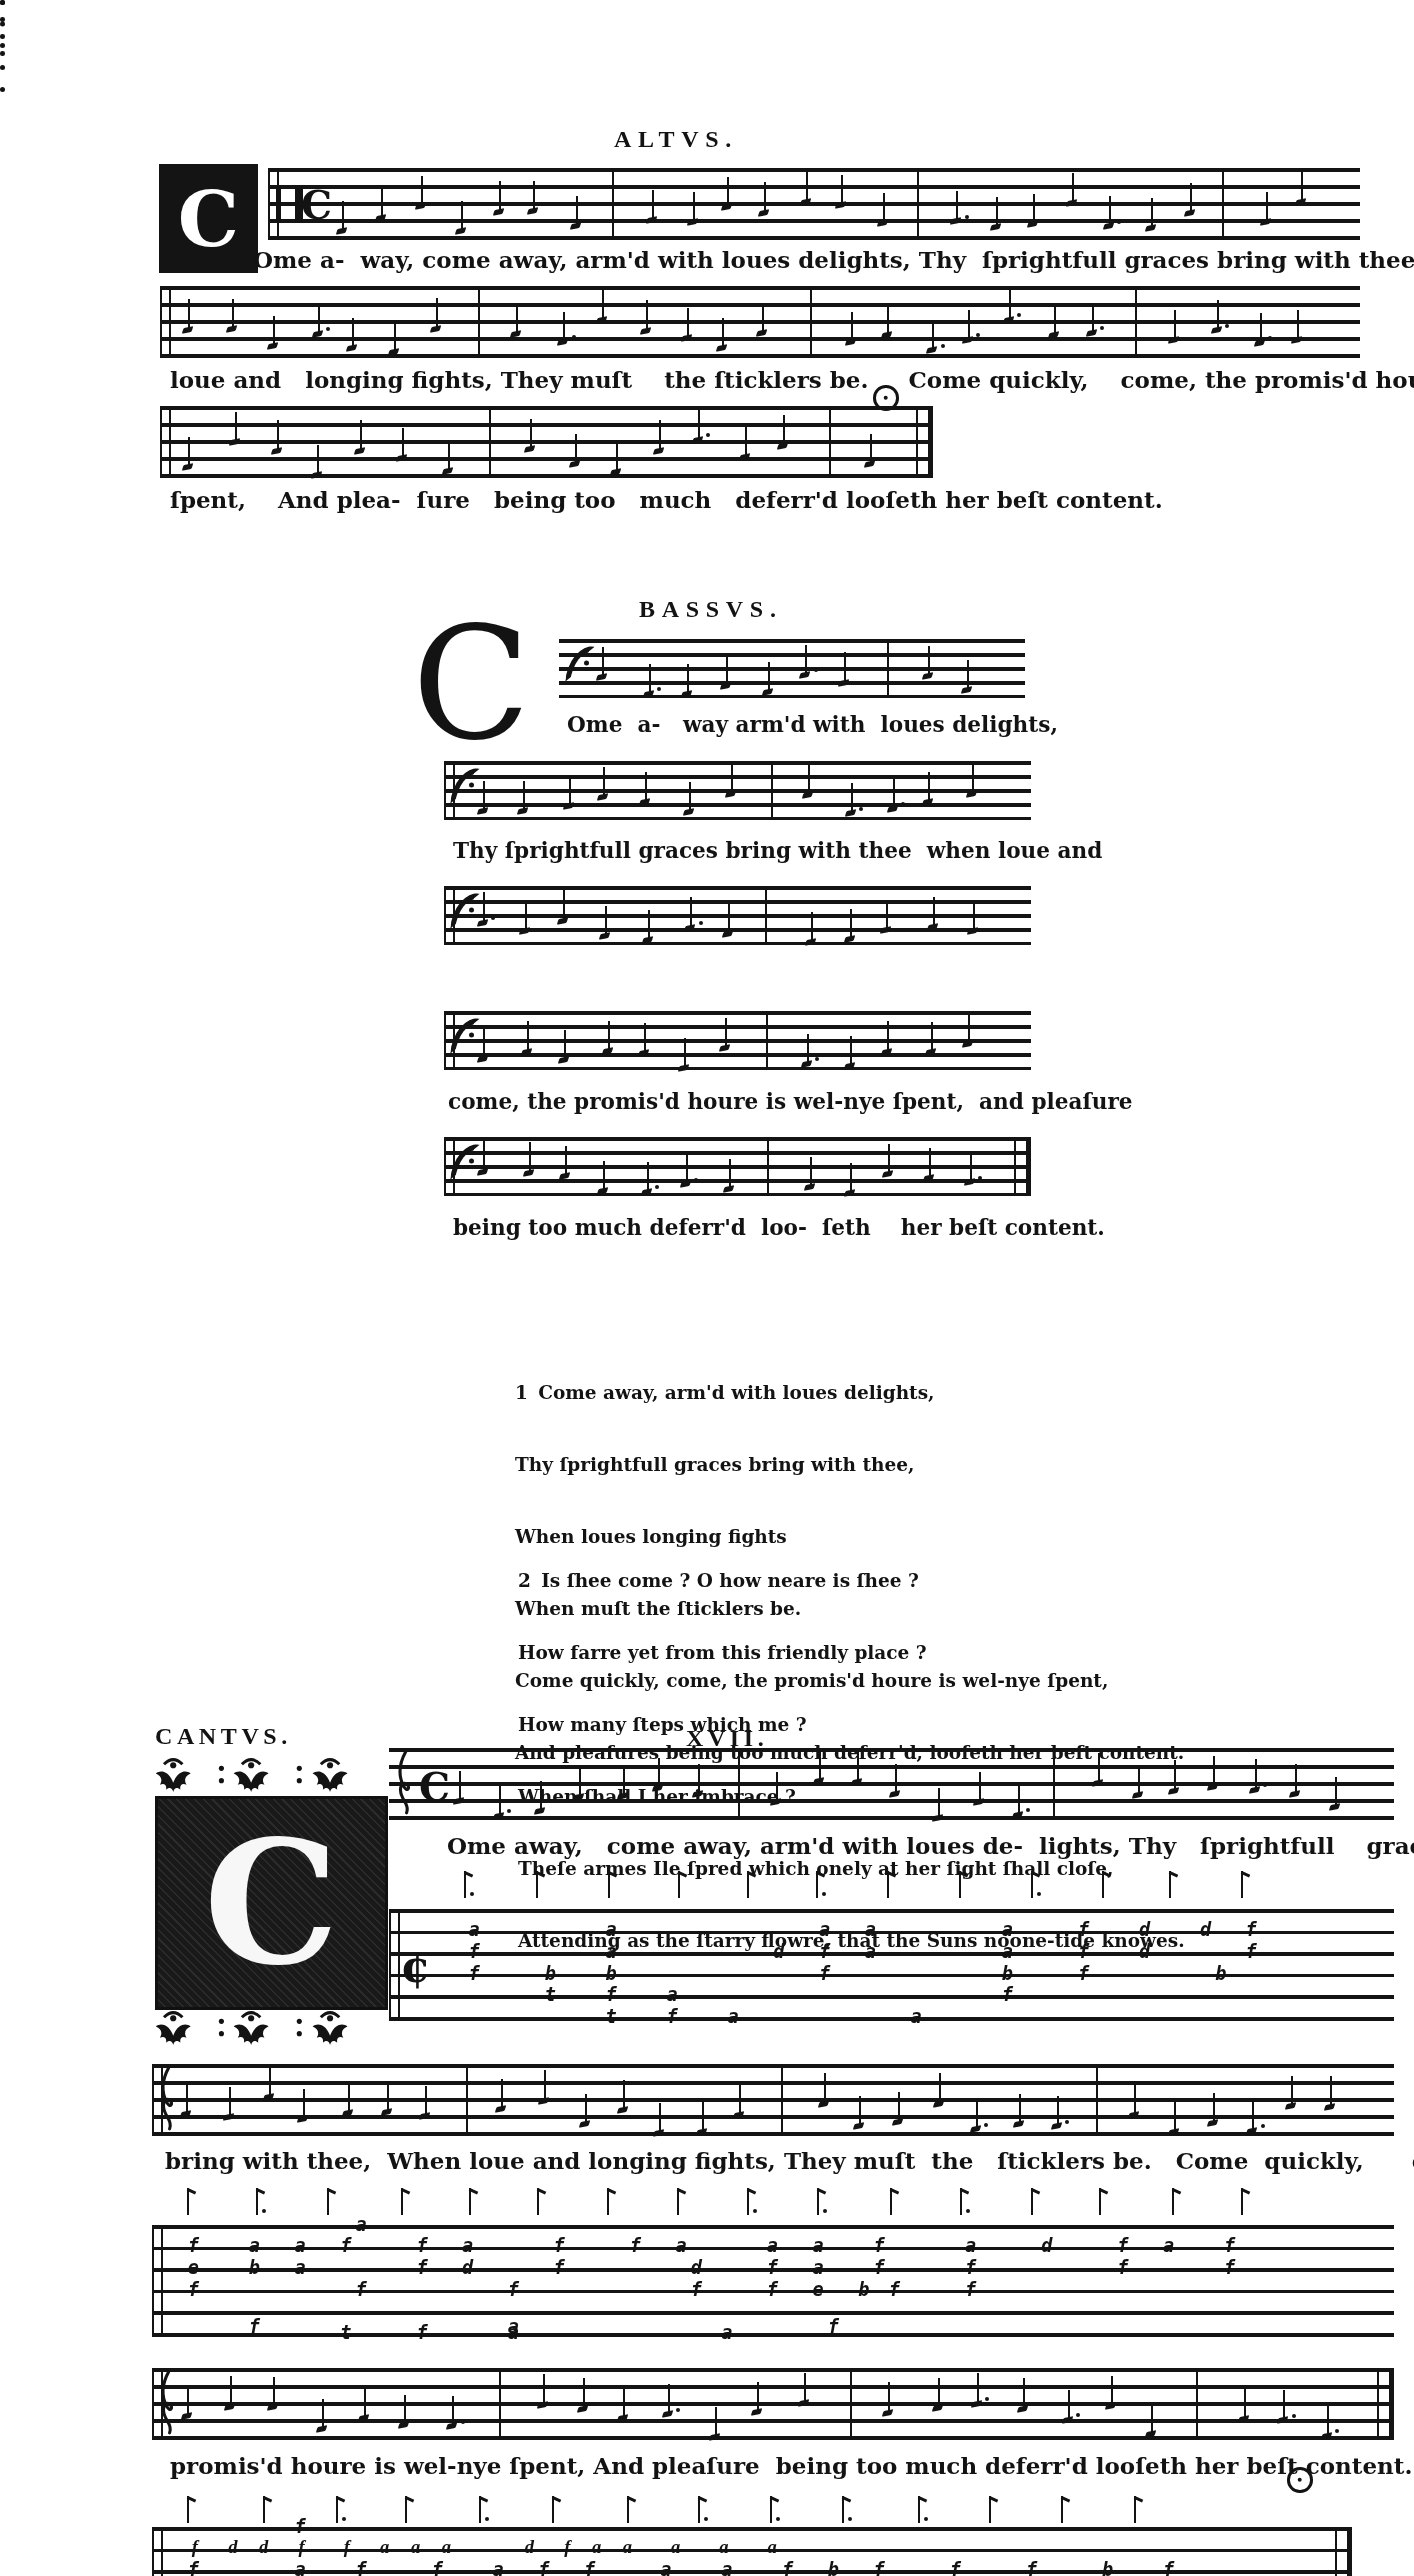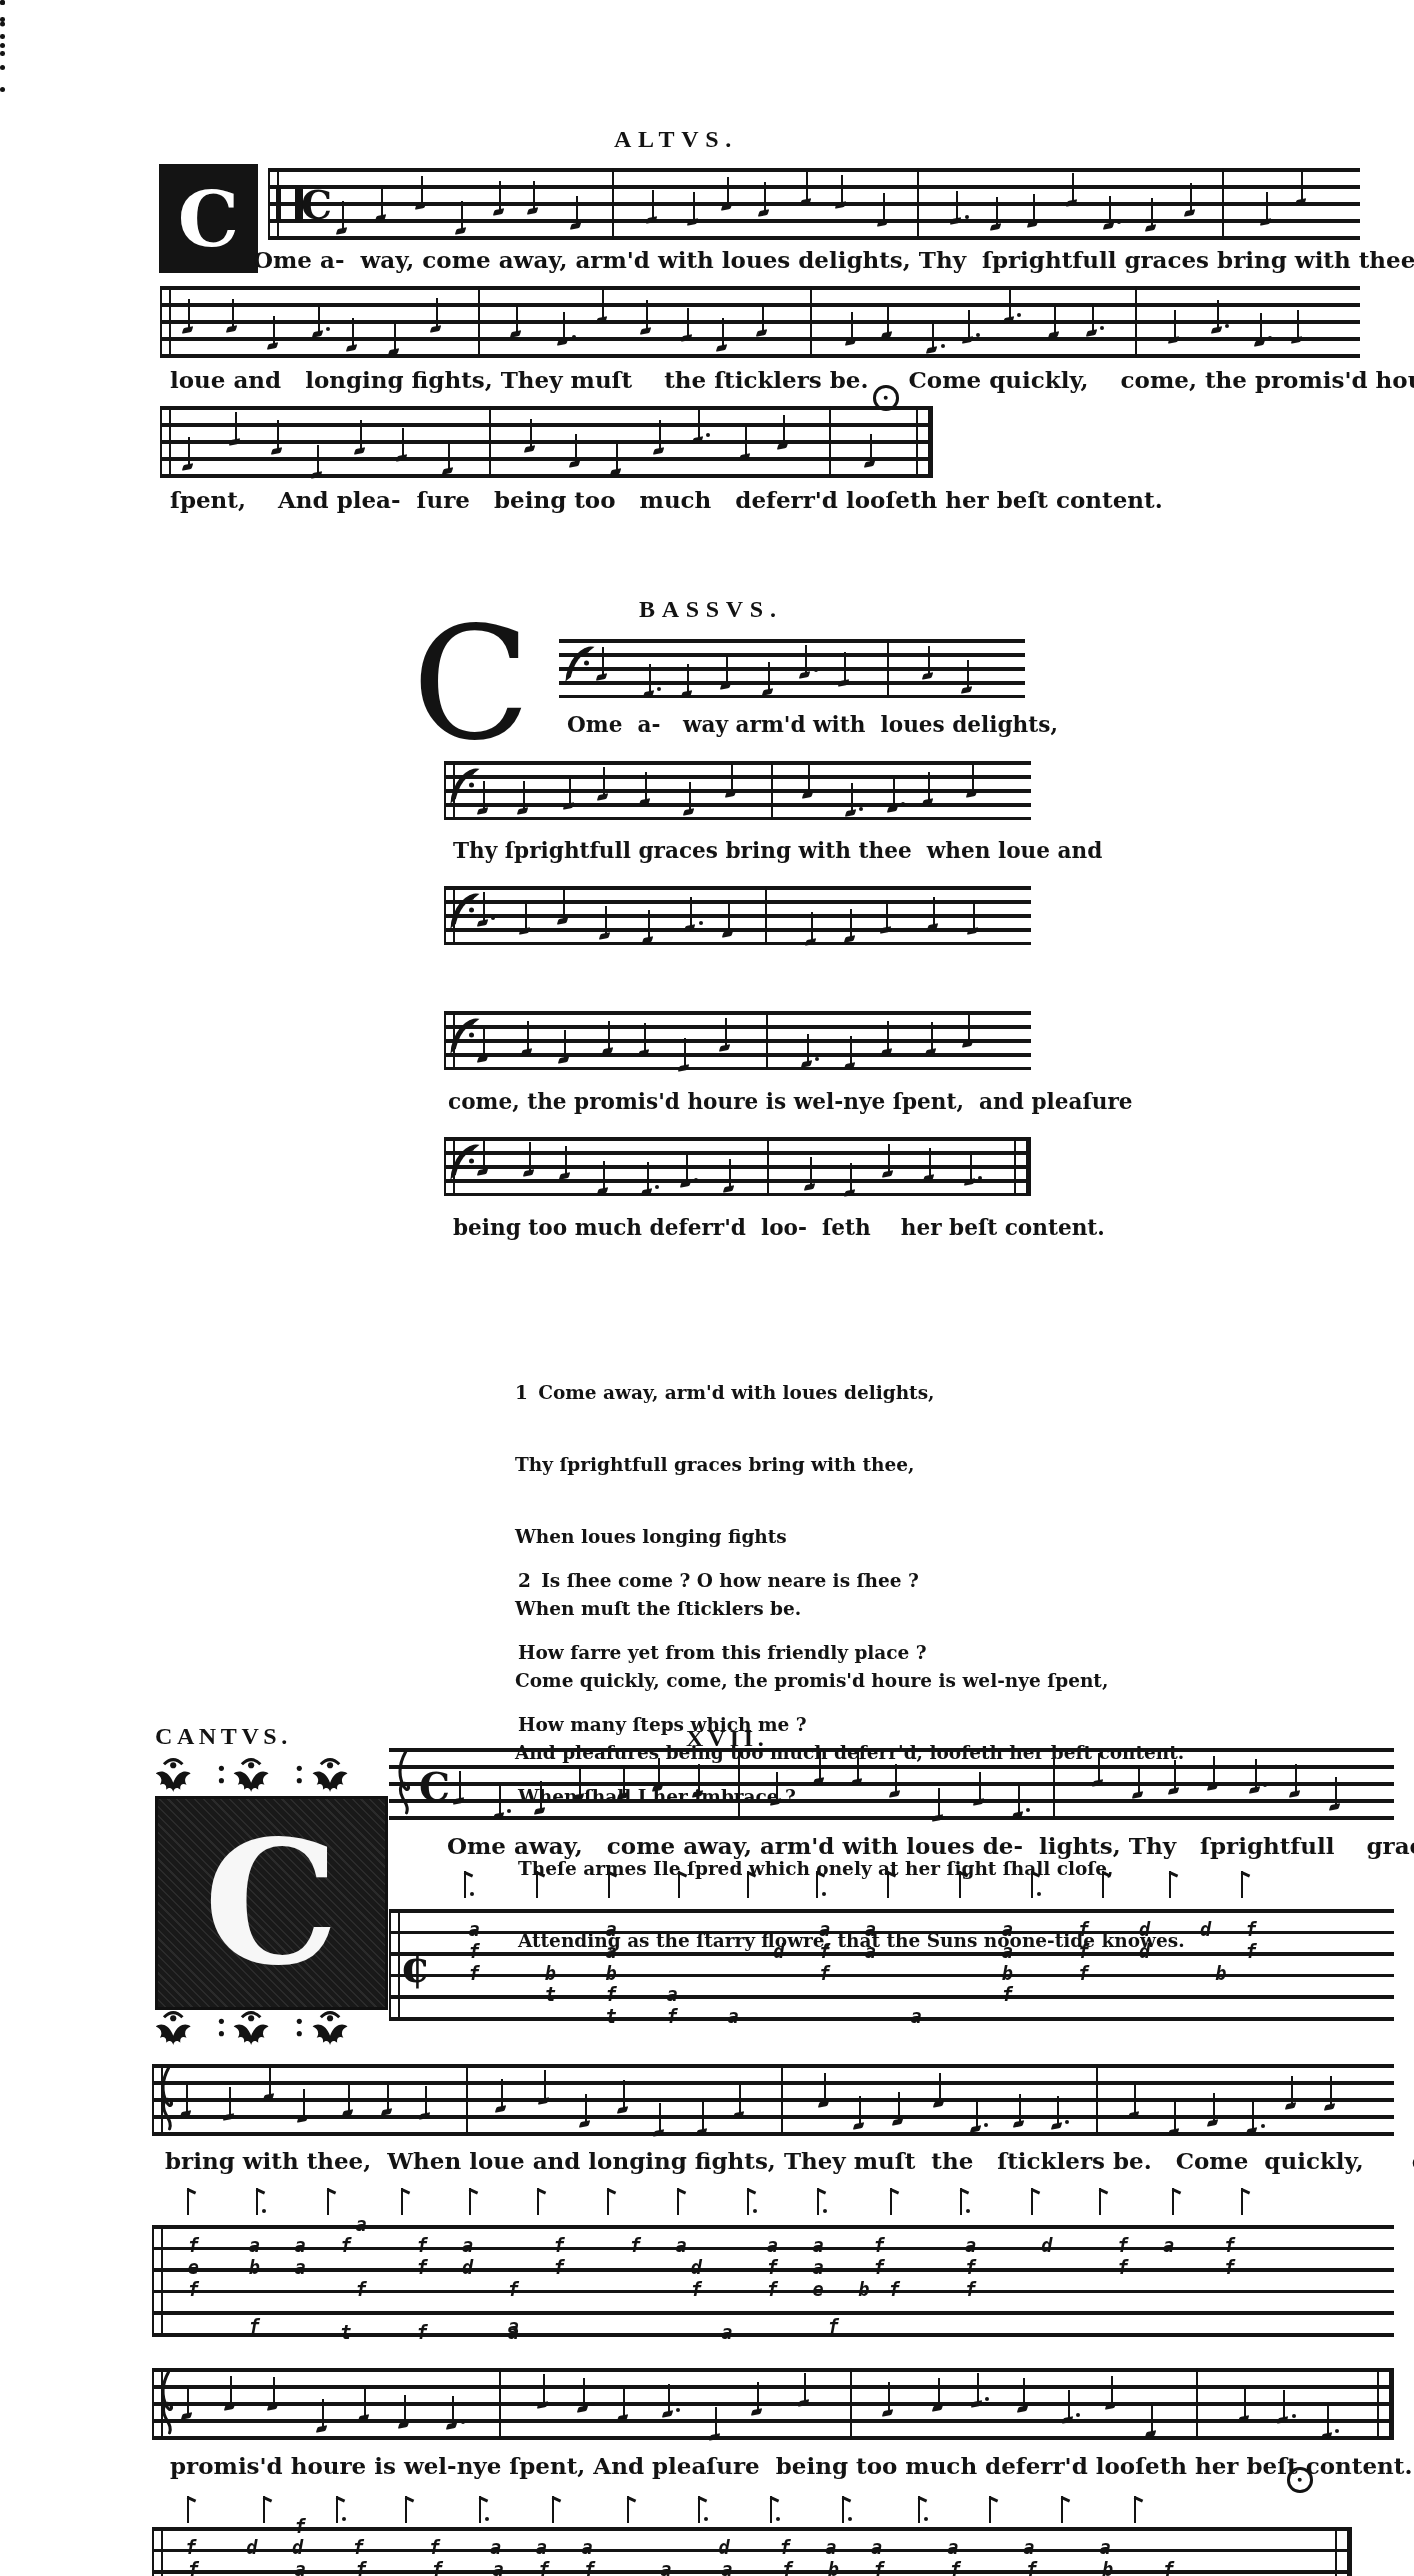--- a/index.html
+++ b/index.html
@@ -506,20 +506,20 @@
       <b class="fg d" style="left:523px"></b>
       <b class="fg d" style="left:595px"></b>
       <b class="fg d" style="left:667px"></b>
       <b class="fg d" style="left:743px"></b>
       <b class="fg" style="left:814px"></b>
       <b class="fg" style="left:886px"></b>
       <b class="fg" style="left:959px"></b>
     </div>
   <div class="tab sb end" style="left:152px;top:2527px;width:1200px;">
     <div class="tabrow" style="left:20.6px;top:-11.3px;">        f</div>
-    <div class="tabrow" style="left:18px;top:10.3px;"> f   d  d   f    f   a  a  a        d   f  a  a    a    a    a</div>
+    <div class="tabrow" style="left:31px;top:10.3px;font-family:Liberation Serif, serif;"> f   d  d   f    f   a  a  a        d   f  a  a    a    a    a</div>
     <div class="tabrow" style="left:20.6px;top:32px;"> f      a   f    f   a  f  f    a   a   f  b  f    f    f    b   f</div>
 
   </div>
   <div class="rpt4" style="left:1327px;top:2536px;"></div>
 
 </div>
 
 
 </body></html>

